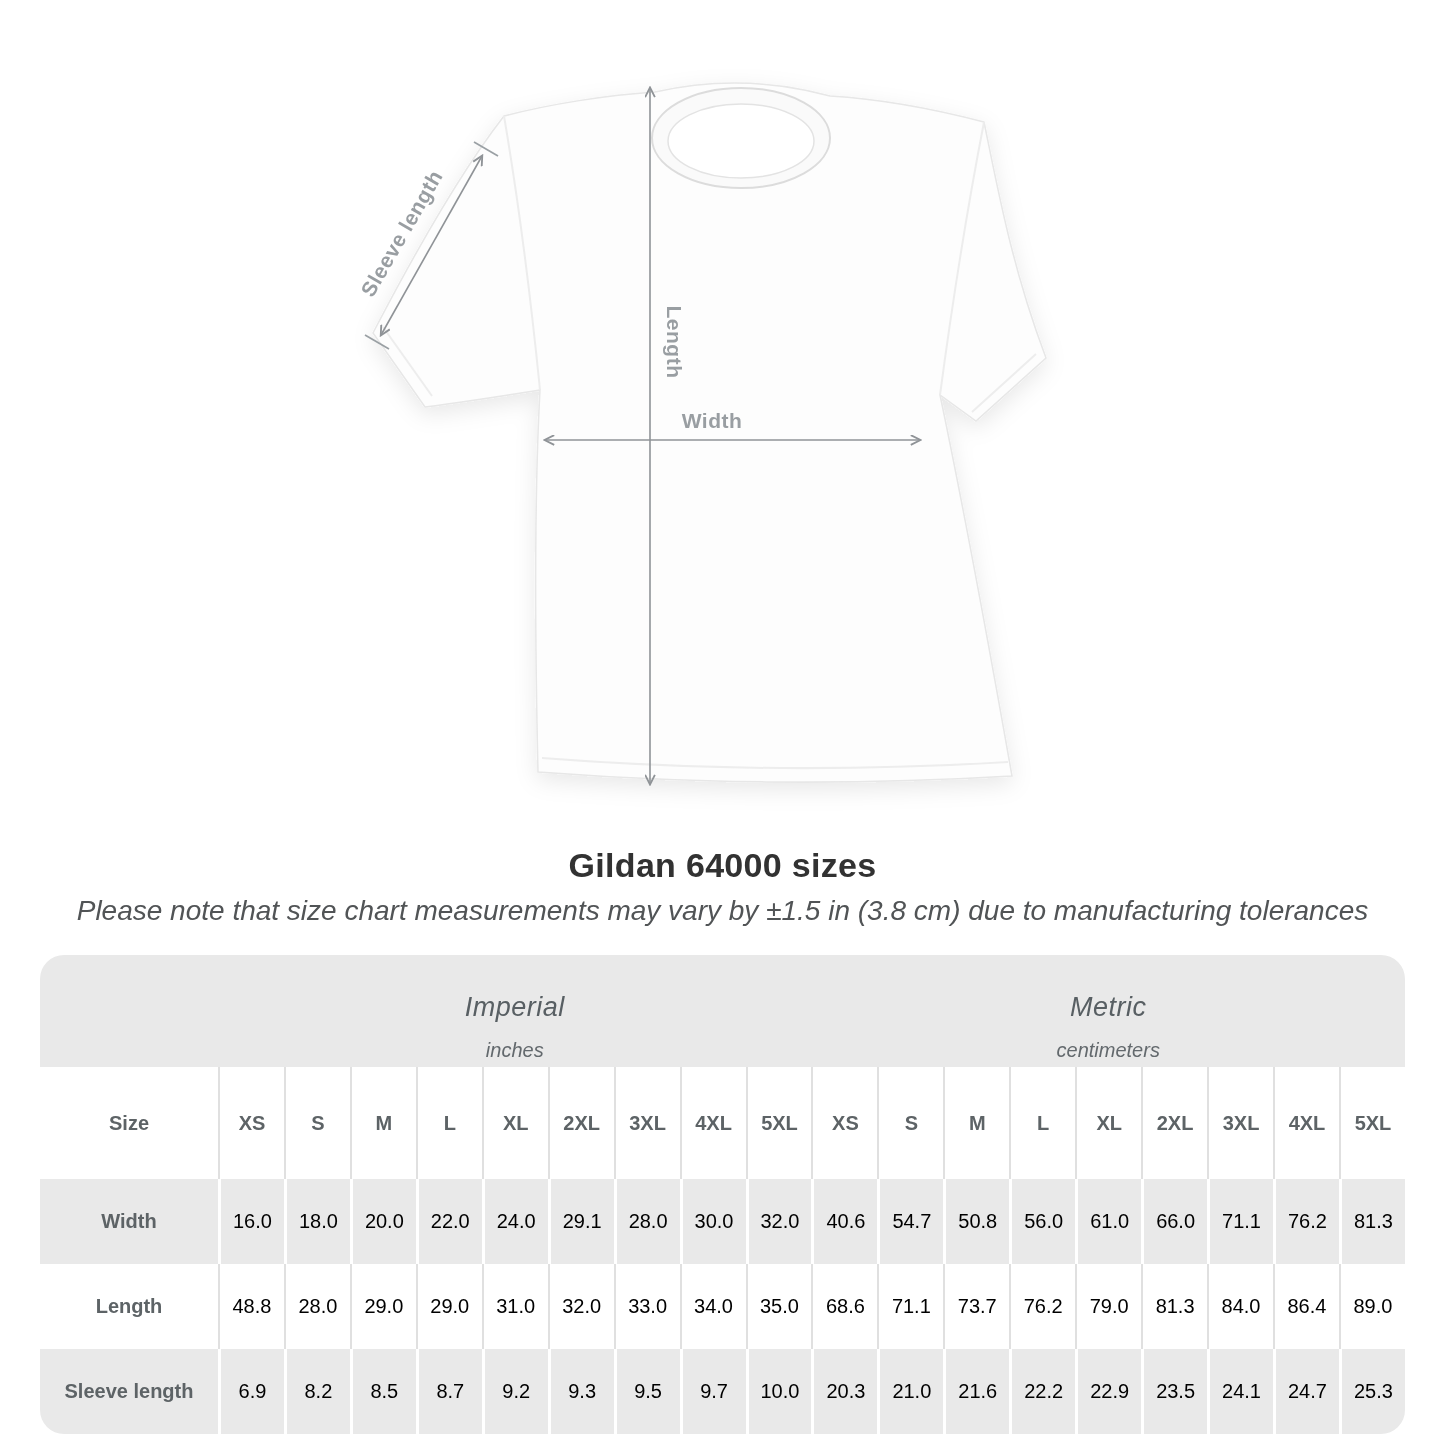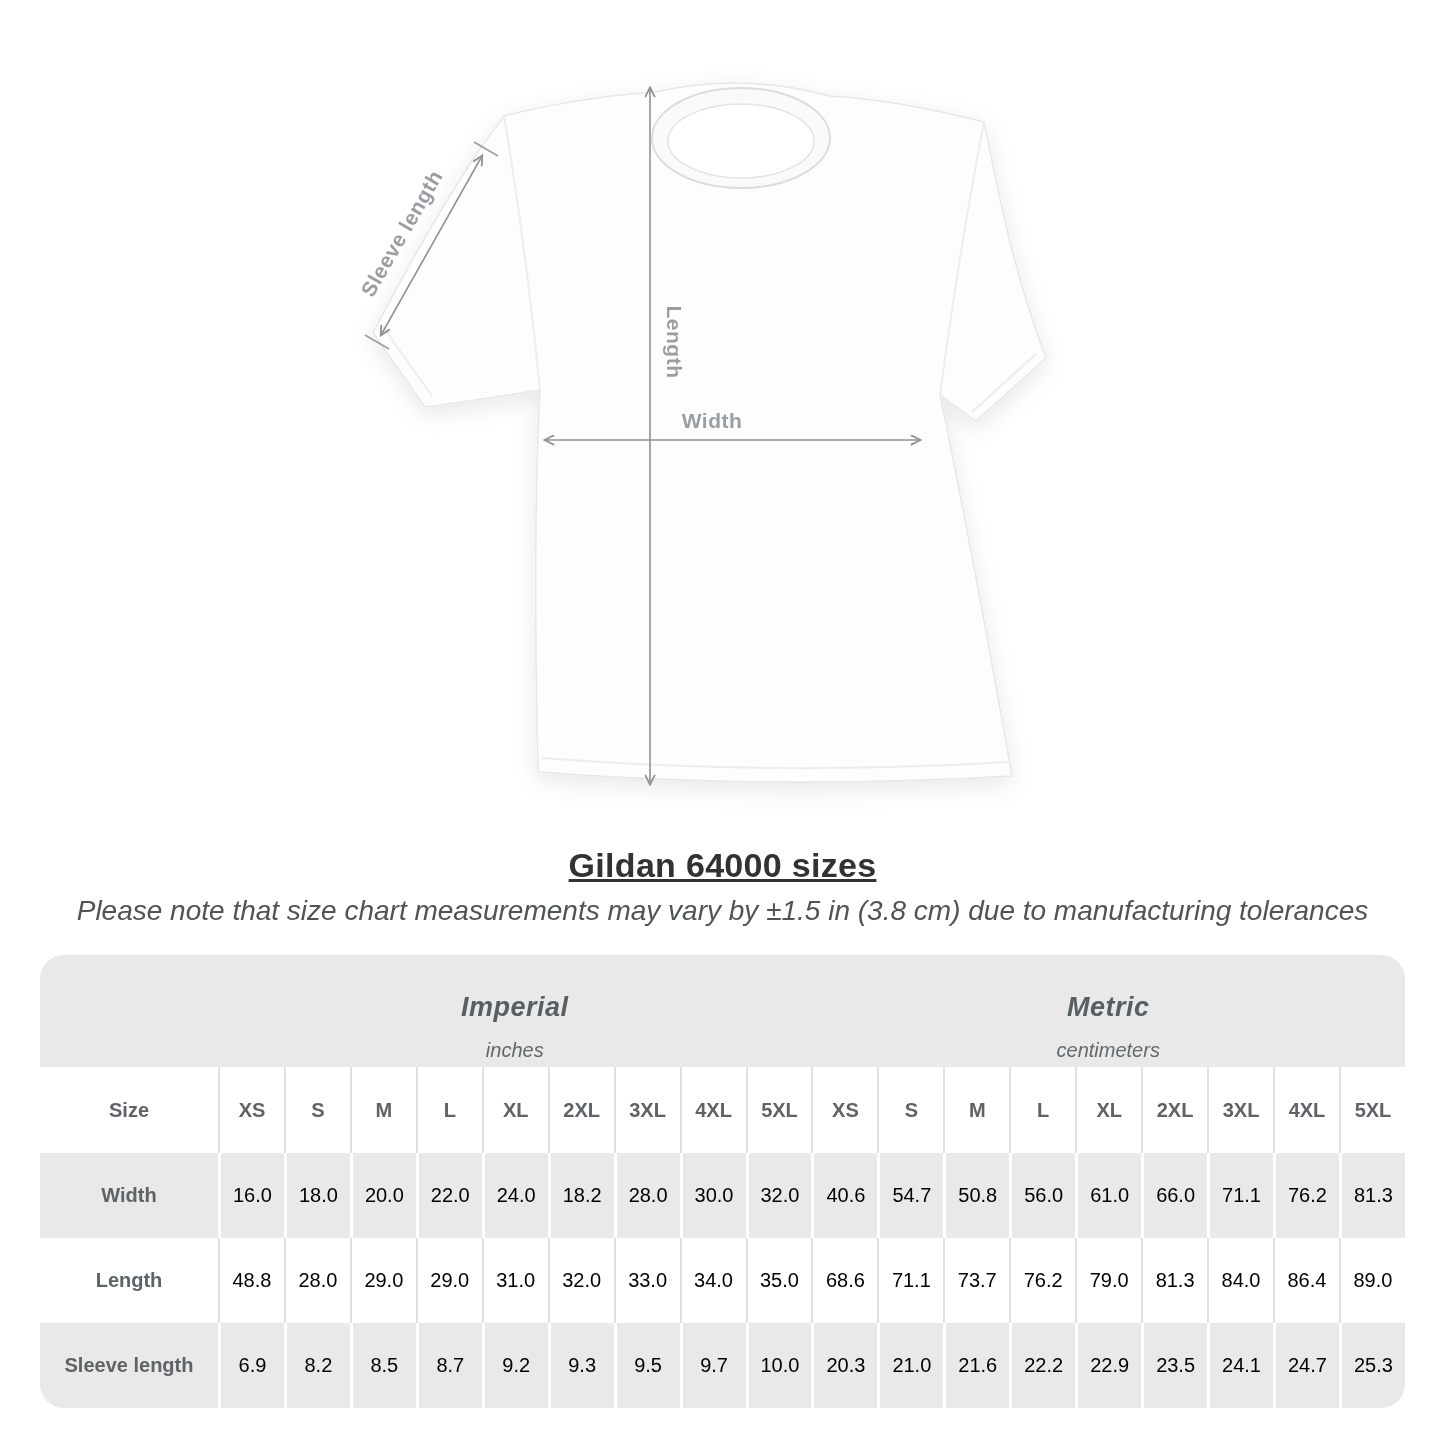--- a/index.html
+++ b/index.html
@@ -8,37 +8,37 @@
     font-family:"Liberation Sans", sans-serif;overflow:hidden;
   }
   
   .diagram{display:block;width:1445px;height:830px;}
   .dim-line{stroke:#8f9397;stroke-width:1.6;fill:none;}
   .dim-tick{stroke:#9aa0a4;stroke-width:1.7;fill:none;}
   .dim-label{font-family:"Liberation Sans",sans-serif;font-weight:bold;font-size:21px;fill:#999ea2;letter-spacing:.5px;}
   .shirt-outline{fill:#fdfdfd;stroke:#e7e7e7;stroke-width:1.5;}
   .shirt-seam{fill:none;stroke:#ededed;stroke-width:2;}
   
-  .title{margin:16px 12px 0;text-align:center;font-size:34px;font-weight:bold;color:#323232;letter-spacing:.3px;text-decoration:underline;}
+  .title{margin:16px 12px 0;text-align:center;font-size:34px;font-weight:bold;color:#323232;letter-spacing:.3px;}
   .note{margin:10px 0 0;text-align:center;font-size:28px;font-style:italic;color:#515456;}
   
   .table-wrap{
     width:1365px;margin:28px auto 0;border-radius:24px;overflow:hidden;background:#ffffff;
   }
   table.size-table{
     width:100%;border-collapse:separate;border-spacing:0;table-layout:fixed;
   }
   .size-table th,.size-table td{
     text-align:center;vertical-align:middle;padding:0;font-size:20px;box-sizing:border-box;
   }
   col.c-label{width:178px;}
   tr.band-row th{background:#e9e9e9;height:112px;}
-  .unit-name{font-size:27px;font-weight:bold;font-style:italic;color:#585f63;letter-spacing:.5px;margin-top:32px;}
+  .unit-name{font-size:27px;font-weight:normal;font-style:italic;color:#585f63;letter-spacing:.5px;margin-top:32px;}
   .unit-sub{font-size:20px;font-weight:normal;font-style:italic;color:#63696d;margin-top:16px;}
-  tr.size-row{height:86px;}
+  tr.size-row{height:112px;}
   tr.data-row{height:85px;}
   tr.white{background:#ffffff;}
   tr.gray  > th, tr.gray > td{background:#e9e9e9;}
   th.lbl,th.sz{font-weight:bold;color:#5d6366;}
   td.val{font-weight:normal;color:#000000;}
   tr.white > *:not(:first-child){border-left:2px solid #e0e0e0;}
   tr.gray  > *:not(:first-child){border-left:3px solid #ffffff;}
 </style>
 </head>
 <body>
@@ -138,21 +138,21 @@
           <th class="sz">5XL</th>
         </tr>
 
         <tr class="data-row gray">
           <th class="lbl">Width</th>
           <td class="val">16.0</td>
           <td class="val">18.0</td>
           <td class="val">20.0</td>
           <td class="val">22.0</td>
           <td class="val">24.0</td>
-          <td class="val">18.2</td>
+          <td class="val">29.1</td>
           <td class="val">28.0</td>
           <td class="val">30.0</td>
           <td class="val">32.0</td>
           <td class="val">40.6</td>
           <td class="val">54.7</td>
           <td class="val">50.8</td>
           <td class="val">56.0</td>
           <td class="val">61.0</td>
           <td class="val">66.0</td>
           <td class="val">71.1</td>

